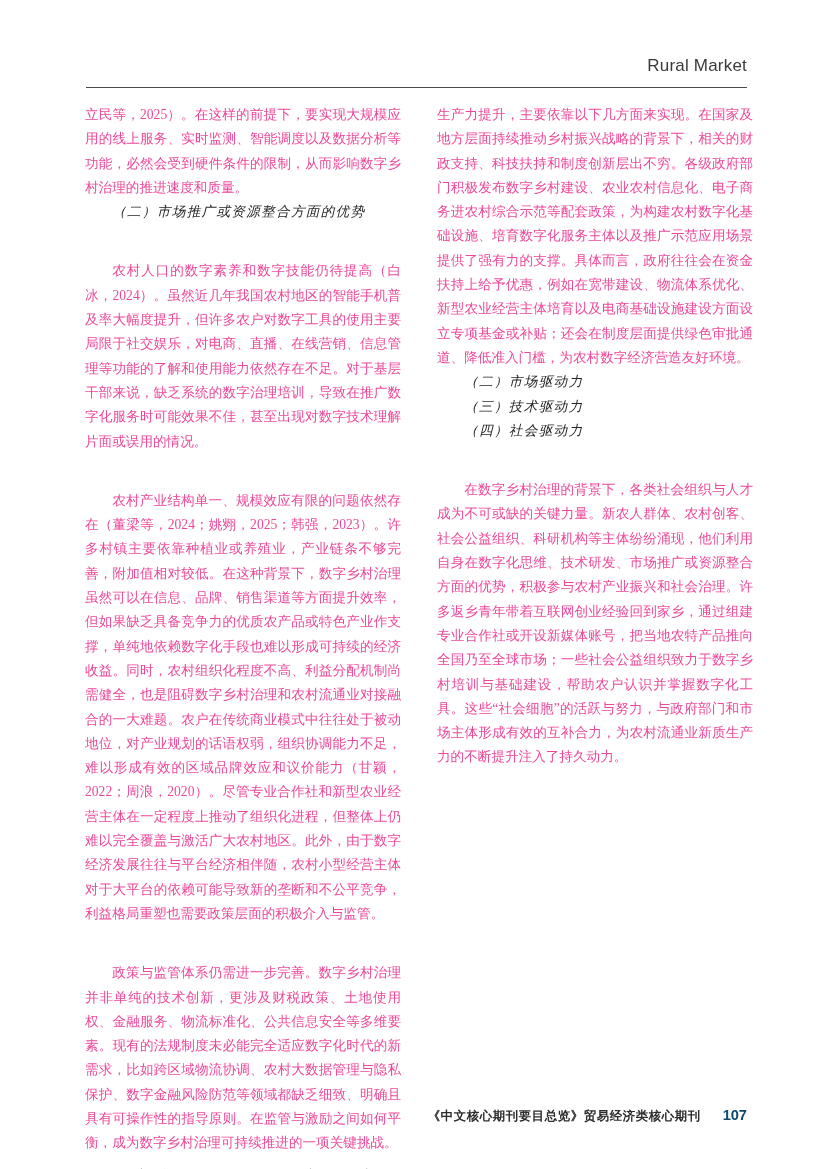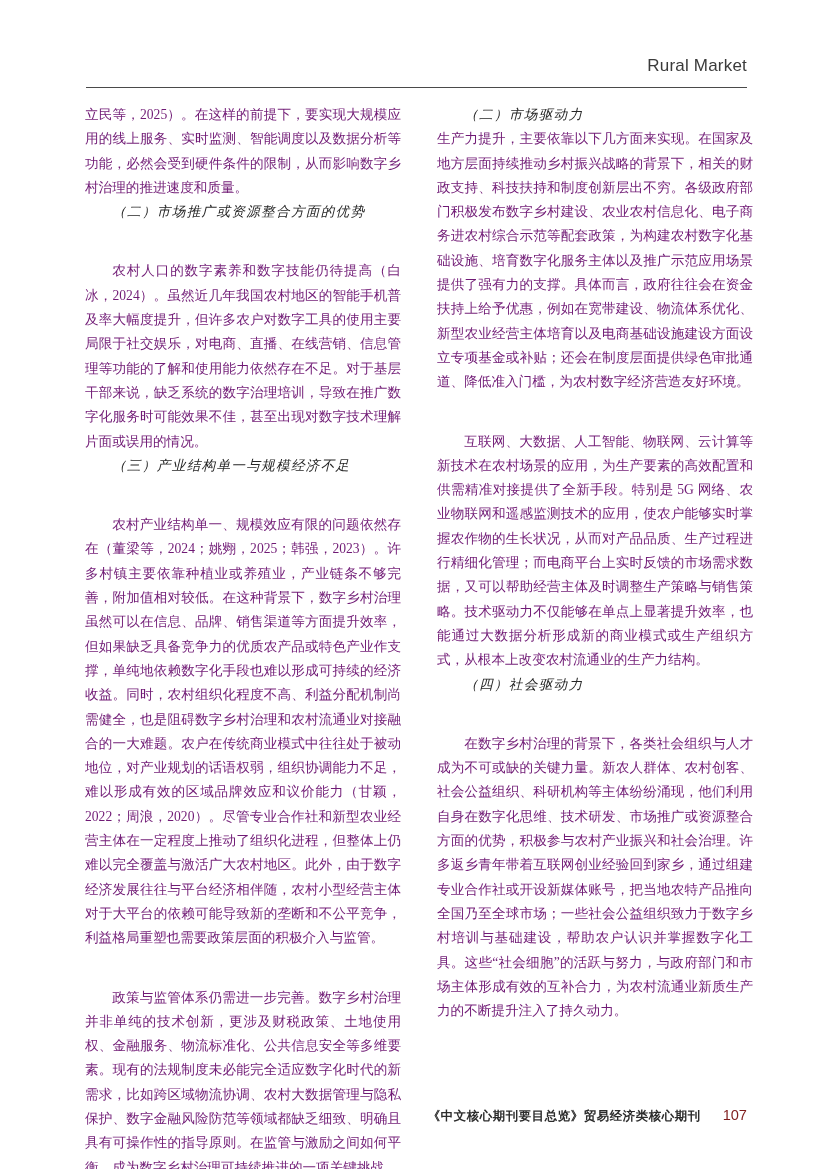--- a/index.html
+++ b/index.html
@@ -22,21 +22,21 @@
     position:absolute; top:87px; left:86px; right:80px;
     border-top:1.6px solid #4a4a4a; height:0;
   }
   .columns {
     position:absolute; top:103px; left:85px; width:668px;
     display:flex; gap:36px; align-items:flex-start;
   }
   .column { width:316px; }
   .blk {
     font-size:13.6px; line-height:24.3px;
-    text-align:justify; color:#701a75;
+    text-align:justify; color:#ec4899;
     margin:0;
   }
   .para { text-indent:2em;margin-top:35px; }
   .para_continue { text-indent:0; }
   .subheading {
     text-indent:2em;
     font-style:italic;
     letter-spacing:1.3px;
     color:#262626;
   }
@@ -53,47 +53,46 @@
   .page-footer {
     position:absolute; top:1107px; left:86px; right:80px;
     display:flex; justify-content:flex-end; align-items:baseline; gap:22px;
   }
   .footer-journal {
     font-family:"Liberation Sans","DejaVu Sans",sans-serif;
     font-weight:700; font-size:12.4px; letter-spacing:0.6px; color:#2c2c2c;
   }
   .footer-page-number {
     font-family:"Liberation Sans","DejaVu Sans",sans-serif;
-    font-weight:400; font-size:14.6px; color:#7f1d1d;
+    font-weight:700; font-size:14.6px; color:#0c4a6e;
   }
 </style>
 </head>
 <body>
 
 <div class="page">
 
   <div class="running-head">Rural Market</div>
 
   <div class="head-rule"></div>
 
   <div class="columns">
     <div class="column">
         <div class="blk para_continue">立民等，2025）。在这样的前提下，要实现大规模应用的线上服务、实时监测、智能调度以及数据分析等功能，必然会受到硬件条件的限制，从而影响数字乡村治理的推进速度和质量。</div>
         <div class="blk subheading">（二）市场推广或资源整合方面的优势</div>
         <div class="blk para">农村人口的数字素养和数字技能仍待提高（白冰，2024）。虽然近几年我国农村地区的智能手机普及率大幅度提升，但许多农户对数字工具的使用主要局限于社交娱乐，对电商、直播、在线营销、信息管理等功能的了解和使用能力依然存在不足。对于基层干部来说，缺乏系统的数字治理培训，导致在推广数字化服务时可能效果不佳，甚至出现对数字技术理解片面或误用的情况。</div>
-        <div class="blk subheading">（三）产业结构单一与规模经济不足</div>
         <div class="blk para">农村产业结构单一、规模效应有限的问题依然存在（董梁等，2024；姚翙，2025；韩强，2023）。许多村镇主要依靠种植业或养殖业，产业链条不够完善，附加值相对较低。在这种背景下，数字乡村治理虽然可以在信息、品牌、销售渠道等方面提升效率，但如果缺乏具备竞争力的优质农产品或特色产业作支撑，单纯地依赖数字化手段也难以形成可持续的经济收益。同时，农村组织化程度不高、利益分配机制尚需健全，也是阻碍数字乡村治理和农村流通业对接融合的一大难题。农户在传统商业模式中往往处于被动地位，对产业规划的话语权弱，组织协调能力不足，难以形成有效的区域品牌效应和议价能力（甘颖，2022；周浪，2020）。尽管专业合作社和新型农业经营主体在一定程度上推动了组织化进程，但整体上仍难以完全覆盖与激活广大农村地区。此外，由于数字经济发展往往与平台经济相伴随，农村小型经营主体对于大平台的依赖可能导致新的垄断和不公平竞争，利益格局重塑也需要政策层面的积极介入与监管。</div>
         <div class="blk para">政策与监管体系仍需进一步完善。数字乡村治理并非单纯的技术创新，更涉及财税政策、土地使用权、金融服务、物流标准化、公共信息安全等多维要素。现有的法规制度未必能完全适应数字化时代的新需求，比如跨区域物流协调、农村大数据管理与隐私保护、数字金融风险防范等领域都缺乏细致、明确且具有可操作性的指导原则。在监管与激励之间如何平衡，成为数字乡村治理可持续推进的一项关键挑战。</div>
         <div class="blk section_heading">数字乡村治理与农村流通业新质生产力提升的动力机制</div>
         <div class="blk subheading">（一）政策驱动力</div>
       </div>
     <div class="column">
+        <div class="blk para_continue">生产力提升，主要依靠以下几方面来实现。在国家及地方层面持续推动乡村振兴战略的背景下，相关的财政支持、科技扶持和制度创新层出不穷。各级政府部门积极发布数字乡村建设、农业农村信息化、电子商务进农村综合示范等配套政策，为构建农村数字化基础设施、培育数字化服务主体以及推广示范应用场景提供了强有力的支撑。具体而言，政府往往会在资金扶持上给予优惠，例如在宽带建设、物流体系优化、新型农业经营主体培育以及电商基础设施建设方面设立专项基金或补贴；还会在制度层面提供绿色审批通道、降低准入门槛，为农村数字经济营造友好环境。</div>
         <div class="blk subheading">（二）市场驱动力</div>
-        <div class="blk para_continue">生产力提升，主要依靠以下几方面来实现。在国家及地方层面持续推动乡村振兴战略的背景下，相关的财政支持、科技扶持和制度创新层出不穷。各级政府部门积极发布数字乡村建设、农业农村信息化、电子商务进农村综合示范等配套政策，为构建农村数字化基础设施、培育数字化服务主体以及推广示范应用场景提供了强有力的支撑。具体而言，政府往往会在资金扶持上给予优惠，例如在宽带建设、物流体系优化、新型农业经营主体培育以及电商基础设施建设方面设立专项基金或补贴；还会在制度层面提供绿色审批通道、降低准入门槛，为农村数字经济营造友好环境。</div>
-        <div class="blk para">互联网、大数据、人工智能、物联网、云计算等新技术在农村场景的应用，为生产要素的高效配置和供需精准对接提供了全新手段。特别是 5G 网络、农业物联网和遥感监测技术的应用，使农户能够实时掌握农作物的生长状况，从而对产品品质、生产过程进行精细化管理；而电商平台上实时反馈的市场需求数据，又可以帮助经营主体及时调整生产策略与销售策略。技术驱动力不仅能够在单点上显著提升效率，也能通过大数据分析形成新的商业模式或生产组织方式，从根本上改变农村流通业的生产力结构。</div>
+        <div class="blk subheading">（三）技术驱动力</div>
         <div class="blk subheading">（四）社会驱动力</div>
         <div class="blk para">在数字乡村治理的背景下，各类社会组织与人才成为不可或缺的关键力量。新农人群体、农村创客、社会公益组织、科研机构等主体纷纷涌现，他们利用自身在数字化思维、技术研发、市场推广或资源整合方面的优势，积极参与农村产业振兴和社会治理。许多返乡青年带着互联网创业经验回到家乡，通过组建专业合作社或开设新媒体账号，把当地农特产品推向全国乃至全球市场；一些社会公益组织致力于数字乡村培训与基础建设，帮助农户认识并掌握数字化工具。这些“社会细胞”的活跃与努力，与政府部门和市场主体形成有效的互补合力，为农村流通业新质生产力的不断提升注入了持久动力。</div>
       </div>
   </div>
 
   <div class="page-footer">
     <span class="footer-journal">《中文核心期刊要目总览》贸易经济类核心期刊</span>
     <span class="footer-page-number">107</span>
   </div>
 

